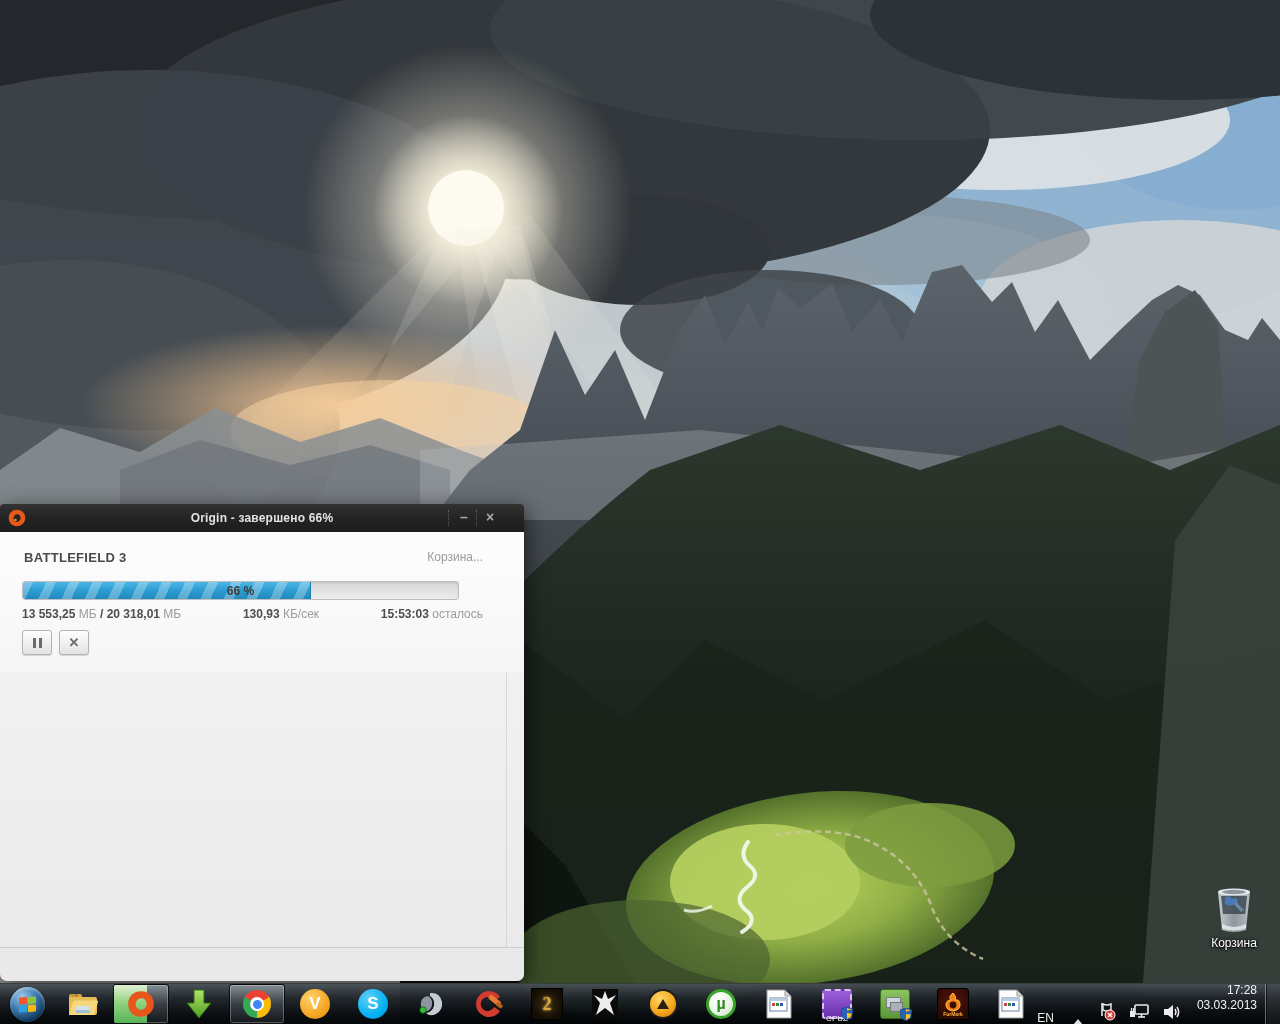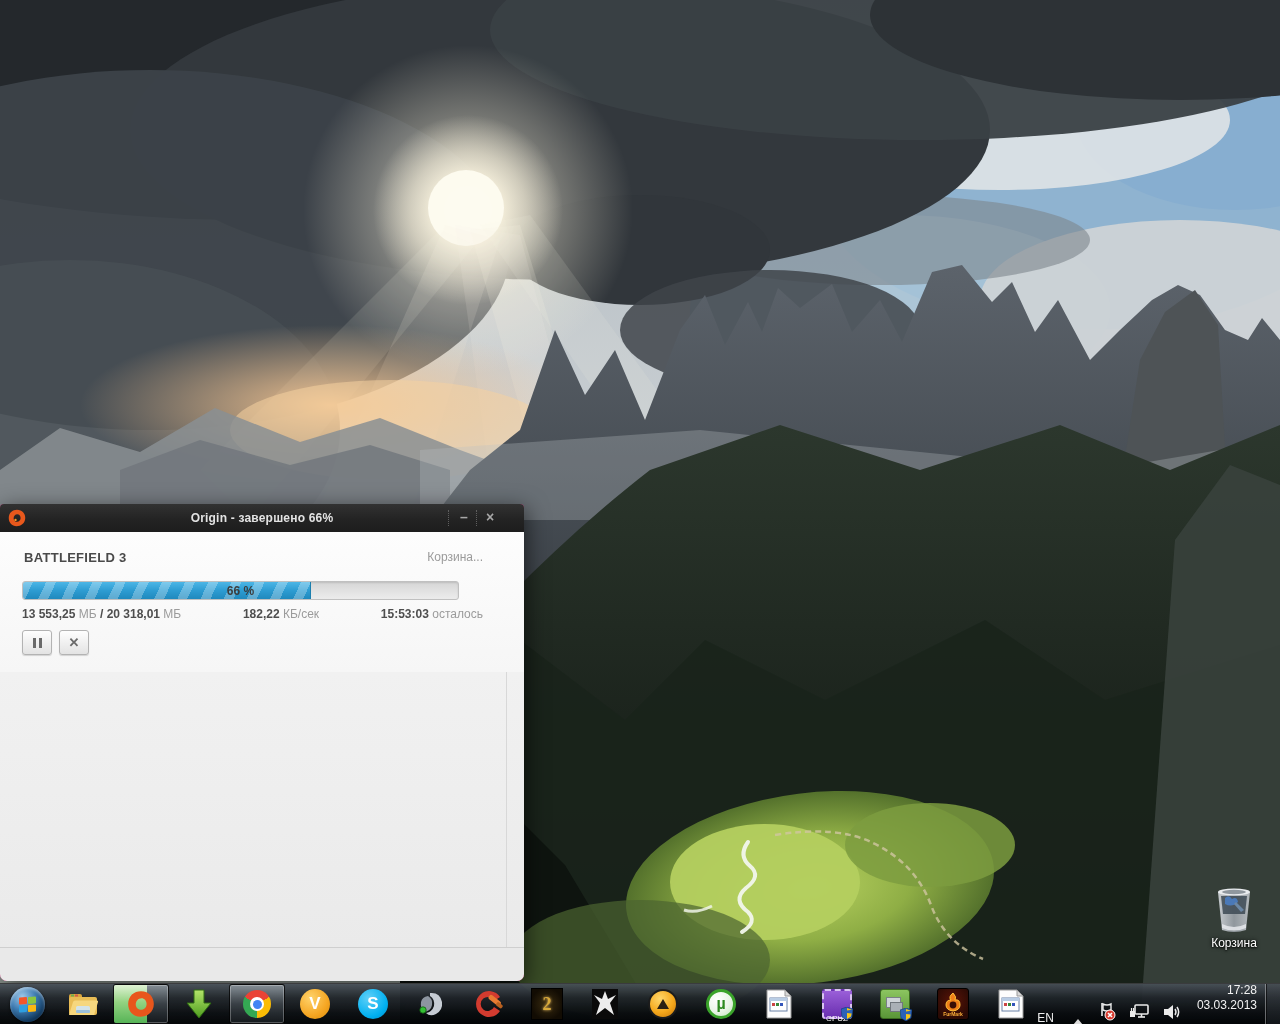--- a/index.html
+++ b/index.html
@@ -230,21 +230,21 @@
       <div class="game-row">
         <span class="game-title">BATTLEFIELD 3</span>
         <span class="game-status">Корзина...</span>
       </div>
       <div class="progress-track">
         <div class="progress-fill" style="width:66%"></div>
         <div class="progress-label">66 %</div>
       </div>
       <div class="stats-row">
         <span><b>13 553,25</b> <span>МБ</span><b> / </b><b>20 318,01</b> <span>МБ</span></span>
-        <span><b>182,22</b> <span>КБ/сек</span></span>
+        <span><b>130,93</b> <span>КБ/сек</span></span>
         <span><b>15:53:03</b> <span>осталось</span></span>
       </div>
       <div class="ctrl-row">
         <div class="mini-btn">
           <span class="pause-bars">
               <i></i>
               <i></i>
             </span>
         </div>
         <div class="mini-btn">

